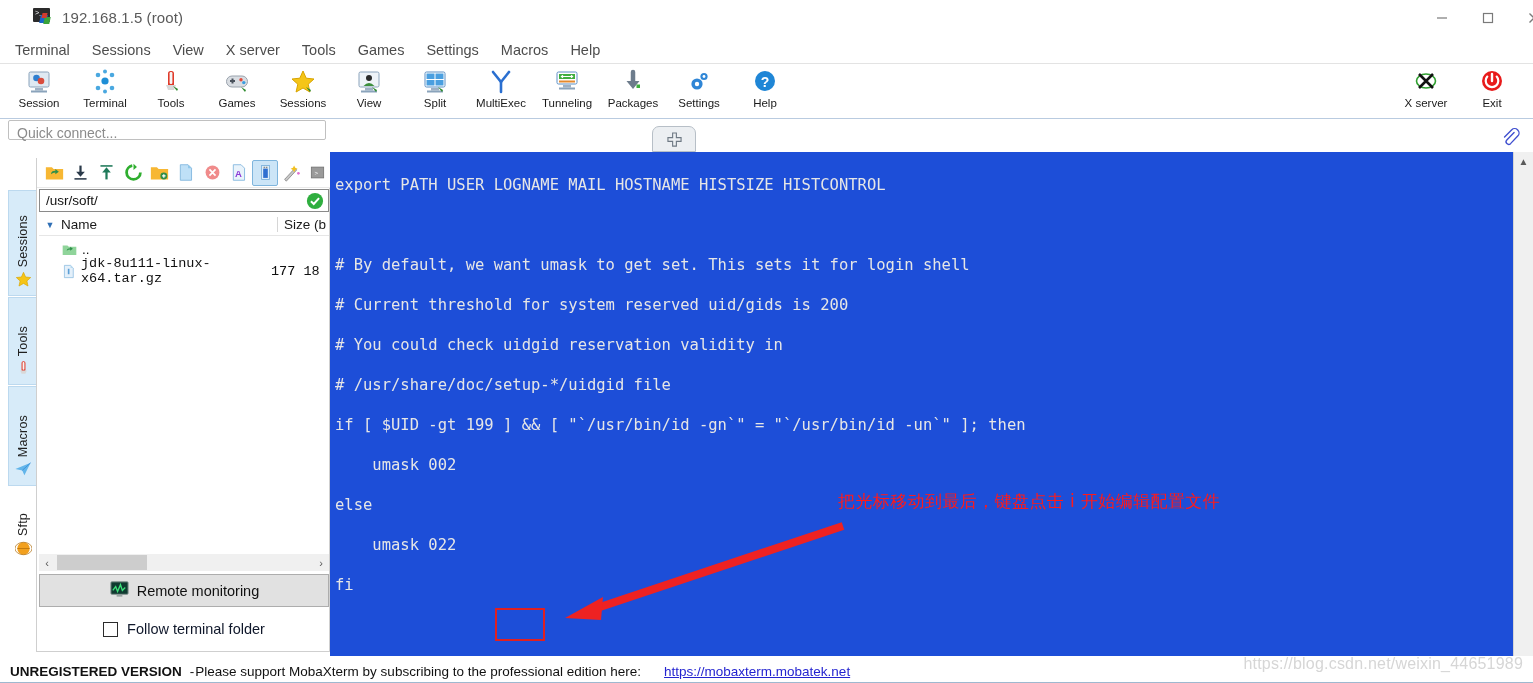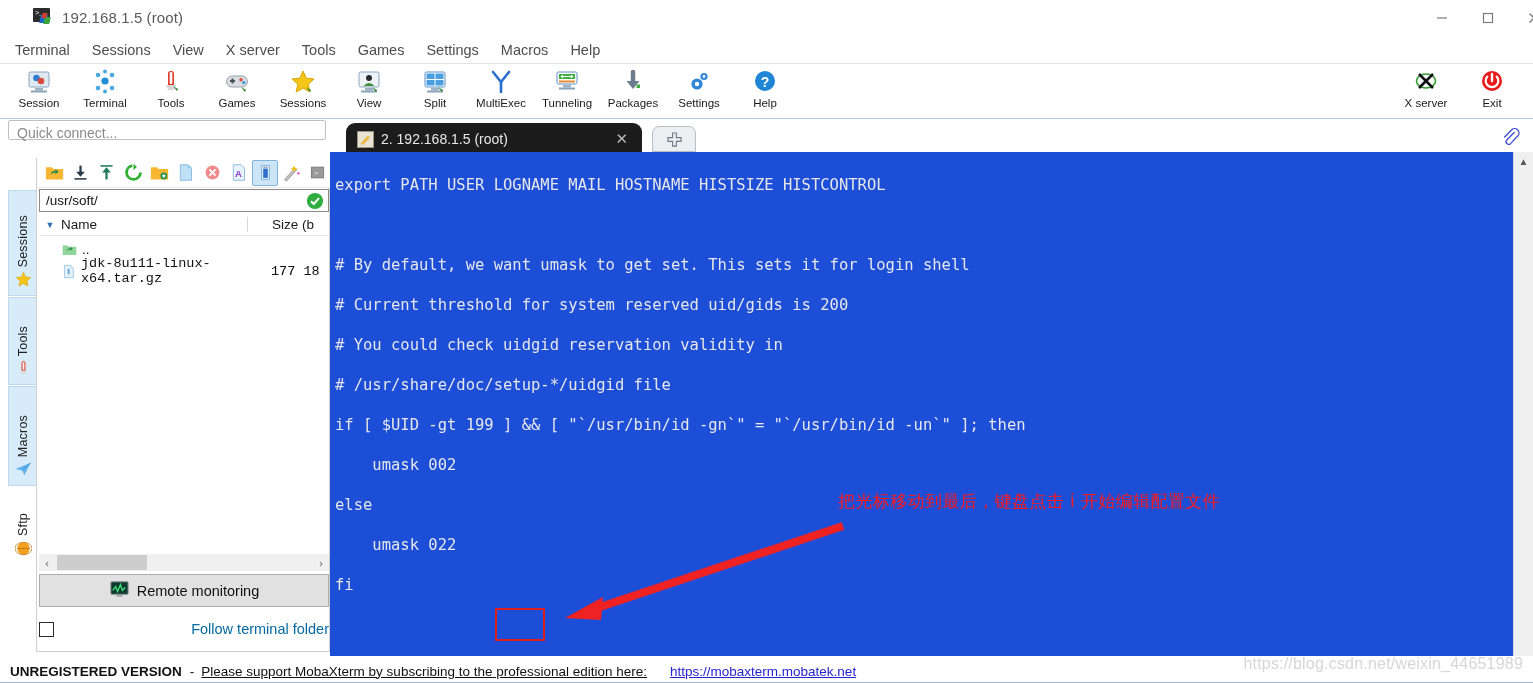--- a/index.html
+++ b/index.html
@@ -109,21 +109,21 @@
     padding:2px 6px; line-height:19px; display:flex; align-items:center;
   }
   #fb-path-check{ position:absolute; right:4px; top:2px; }
   #fb-head{
     position:absolute; left:2px; top:56px; width:290px; height:22px;
     font-size:13.5px; color:#1a1a1a; display:flex; align-items:center;
     border-bottom:1px solid #e6e6e6;
   }
   #fb-head .sortcaret{ width:22px; text-align:center; color:#2f6fb5; font-size:9px; }
   #fb-head .col-name{ flex:1; }
-  #fb-head .col-size{ width:82px; border-left:1px solid #d6d6d6; padding-left:24px; }
+  #fb-head .col-size{ width:52px; border-left:1px solid #d6d6d6; padding-left:6px; }
   .fb-row{
     position:absolute; left:2px; width:290px; height:22px;
     font-size:13.5px; color:#111; display:flex; align-items:center;
   }
   .fb-row .nm{ flex:1; display:flex; align-items:center; padding-left:22px; }
   .fb-row .sz{ width:62px; padding-left:4px; color:#111; overflow:hidden; white-space:nowrap;}
   .fb-ficon{ width:16px; height:16px; margin-right:5px; display:inline-flex; align-items:center; justify-content:center; }
   #fb-hscroll{
     position:absolute; left:2px; top:396px; width:290px; height:17px;
     background:#f0f0f0; display:flex; align-items:center; justify-content:space-between;
@@ -131,22 +131,22 @@
   #fb-hscroll .arr{ width:16px; text-align:center; color:#5a5a5a; font-size:11px; }
   #fb-hscroll .thumb{ position:absolute; left:18px; top:1px; width:90px; height:15px; background:#cdcdcd; }
   #fb-remote{
     position:absolute; left:2px; top:416px; width:290px; height:33px;
     background:#e1e1e1; border:1px solid #adadad;
     display:flex; align-items:center; justify-content:center; gap:7px;
     font-size:14.5px; color:#111;
   }
   #fb-follow{
     position:absolute; left:2px; top:456px; width:290px; height:30px;
-    display:flex; align-items:center; justify-content:space-between; gap:9px;
-    font-size:14.5px; color:#0369a1;
+    display:flex; align-items:center; justify-content:center; gap:9px;
+    font-size:14.5px; color:#0f172a;
   }
   #fb-follow .cb{ width:15px; height:15px; border:1.6px solid #2b2b2b; background:#fff; }
 
   
   #tabstrip{
     position:absolute; left:330px; top:119px; width:1203px; height:36px;
     background:#ffffff;
   }
   #term-tab{
     position:absolute; left:16px; top:4px; width:296px; height:32px;
@@ -188,21 +188,21 @@
     border:2px solid #e02020;
   }
 
   
   #statusbar{
     position:absolute; left:0; top:658px; width:1533px; height:25px;
     background:#ffffff; display:flex; align-items:center;
     font-size:13.5px; color:#111; border-top:1px solid #ffffff;
   }
   #sb-unreg{ font-weight:bold; margin-left:10px; }
-  #sb-msg{ margin-left:7px;text-decoration:underline; }
+  #sb-msg{ margin-left:1px; }
   #sb-link{ margin-left:23px; color:#2424d0; text-decoration:underline; }
   #watermark{
     position:absolute; right:10px; top:655px; font-size:16px;
     color:#d6d6d6; font-family:"Liberation Sans", sans-serif;
     letter-spacing:.2px; white-space:nowrap;
   }
   #bottom-rule{ position:absolute; left:0; top:682px; width:1533px; height:1px; background:#9fb8cf; }
 </style>
 </head>
 <body>
@@ -609,30 +609,20 @@
     <span>Remote monitoring</span>
   </div>
 
   <div id="fb-follow">
     <span class="cb"></span>
     <span>Follow terminal folder</span>
   </div>
 </div>
 
 <div id="tabstrip">
-  <div id="term-tab">
-    <span class="ticon">
-      <svg width="13" height="13" viewBox="0 0 16 16">
-          <path d="M2 13 L11 3 L13.5 5.5 L4.5 15 Z" fill="#e8b93e"></path>
-          <path d="M2 13 l-1 3 3 -1z" fill="#d8d8d8"></path>
-        </svg>
-    </span>
-    <span>2. 192.168.1.5 (root)</span>
-    <span class="tclose">✕</span>
-  </div>
   <div id="newtab-btn">
     <svg width="15" height="15" viewBox="0 0 16 16">
       <path d="M6 1 h4 v5 h5 v4 h-5 v5 h-4 v-5 h-5 v-4 h5 z" fill="none" stroke="#6f7a84" stroke-width="1.2"></path>
     </svg>
   </div>
   <div id="clip-btn">
     <svg width="20" height="20" viewBox="0 0 22 22">
       <path d="M15.5 6 L7.5 14.2 a2.9 2.9 0 0 0 4.1 4.1 L19.5 10 a4.8 4.8 0 0 0 -6.8 -6.8 L5 11" stroke="#3f4fcf" stroke-width="1.5" fill="none" stroke-linecap="round"></path>
     </svg>
   </div>

